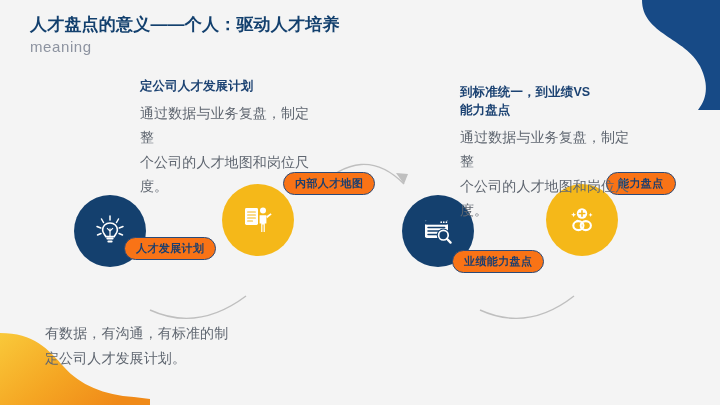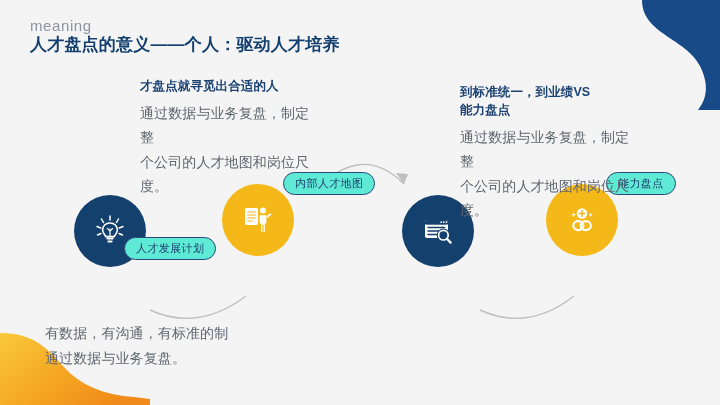--- a/index.html
+++ b/index.html
@@ -78,24 +78,24 @@
     justify-content: center;
   }
   .badge-circle.navy { background: #14406e; }
   .badge-circle.amber { background: #f5b819; }
   .badge-circle svg { display: block; }
   
   .pill {
     position: absolute;
     border: 1.4px solid #2b4a78;
     border-radius: 14px;
-    background: #5eead4;
+    background: #f97316;
     color: #1d3f6e;
     font-size: 11px;
-    font-weight: normal;
+    font-weight: bold;
     letter-spacing: 0.4px;
     padding: 4px 11px 5px 11px;
     white-space: nowrap;
     line-height: 1.1;
   }
   
   .txt-block { position: absolute; }
   .txt-head {
     color: #1b4272;
     font-weight: bold;
@@ -128,22 +128,22 @@
       <linearGradient id="amberGrad" x1="0" y1="0" x2="1" y2="0.6">
         <stop offset="0%" stop-color="#f9c93a"></stop>
         <stop offset="55%" stop-color="#f5a623"></stop>
         <stop offset="100%" stop-color="#f08a18"></stop>
       </linearGradient>
     </defs>
     <path d="M0 18 C 34 18, 48 34, 64 52 C 80 70, 104 80, 134 82 L150 84 L150 90 L0 90 Z" fill="url(#amberGrad)"></path>
   </svg>
 
   <div id="header">
+    <div id="page-title">人才盘点的意义——个人：驱动人才培养</div>
     <div id="page-subtitle">meaning</div>
-    <div id="page-title">人才盘点的意义——个人：驱动人才培养</div>
   </div>
 
   <svg id="arcs" viewBox="0 0 720 405">
     <path d="M150 310 Q 198 332, 246 296" fill="none" stroke="#bfbfbf" stroke-width="1.4"></path>
     <path d="M316 190 Q 362 142, 404 184" fill="none" stroke="#bfbfbf" stroke-width="1.4"></path>
     <polygon points="404,184 396,173 408,174" fill="#bfbfbf"></polygon>
     <path d="M480 310 Q 528 332, 574 296" fill="none" stroke="#bfbfbf" stroke-width="1.4"></path>
   </svg>
 
   <div class="badge-circle navy" style="left:74px; top:195px;">
@@ -196,20 +196,21 @@
       <g stroke="#14406e" stroke-width="1.5" stroke-linecap="round">
         <line x1="7" y1="13.6" x2="23.6" y2="13.6"></line>
         <line x1="7" y1="17" x2="23.6" y2="17"></line>
         <line x1="7" y1="20.4" x2="16" y2="20.4"></line>
       </g>
       <circle cx="22.4" cy="21.2" r="6.6" fill="#14406e"></circle>
       <circle cx="22.4" cy="21.2" r="4.8" fill="none" stroke="#ffffff" stroke-width="1.7"></circle>
       <line x1="25.9" y1="24.8" x2="29.6" y2="28.6" stroke="#ffffff" stroke-width="2.3" stroke-linecap="round"></line>
     </svg>
   </div>
+  <div class="pill" style="left:452px; top:250px;">业绩能力盘点</div>
 
   <div class="badge-circle amber" style="left:546px; top:184px;">
     <svg width="34" height="34" viewBox="0 0 34 34">
       <circle cx="17" cy="10.5" r="5.2" fill="#ffffff"></circle>
       <g stroke="#f5b819" stroke-width="1.6" stroke-linecap="round">
         <line x1="17" y1="7.8" x2="17" y2="13.2"></line>
         <line x1="14.3" y1="10.5" x2="19.7" y2="10.5"></line>
       </g>
       <g fill="#ffffff">
         <path d="M8.6 9.2 l0.7 1.8 1.8 0.7 -1.8 0.7 -0.7 1.8 -0.7 -1.8 -1.8 -0.7 1.8 -0.7 Z"></path>
@@ -217,21 +218,21 @@
         <path d="M12.2 16.2 l0.45 1.1 1.1 0.45 -1.1 0.45 -0.45 1.1 -0.45 -1.1 -1.1 -0.45 1.1 -0.45 Z"></path>
       </g>
       <ellipse cx="13.4" cy="22.6" rx="5.1" ry="4.5" fill="none" stroke="#ffffff" stroke-width="2.1"></ellipse>
       <ellipse cx="20.8" cy="22.6" rx="5.1" ry="4.5" fill="none" stroke="#ffffff" stroke-width="2.1"></ellipse>
     </svg>
   </div>
   <div class="pill" style="left:606px; top:172px;">能力盘点</div>
 
   <div class="txt-block" style="left:140px; top:78px; width:180px;">
     <div class="txt-head">
-      <span class="txt-head-line">才盘点就寻觅出合适的人</span>
+      <span class="txt-head-line">定公司人才发展计划</span>
     </div>
     <div class="txt-body">
       <span class="txt-body-line">通过数据与业务复盘，制定整</span>
       <span class="txt-body-line">个公司的人才地图和岗位尺度。</span>
     </div>
   </div>
 
   <div class="txt-block" style="left:460px; top:84px; width:180px;">
     <div class="txt-head">
       <span class="txt-head-line">到标准统一，到业绩VS</span>
@@ -239,18 +240,18 @@
     </div>
     <div class="txt-body">
       <span class="txt-body-line">通过数据与业务复盘，制定整</span>
       <span class="txt-body-line">个公司的人才地图和岗位尺度。</span>
     </div>
   </div>
 
   <div class="txt-block" style="left:45px; top:313px; width:200px;">
     <div class="txt-body plain">
       <span class="txt-body-line">有数据，有沟通，有标准的制</span>
-      <span class="txt-body-line">通过数据与业务复盘。</span>
+      <span class="txt-body-line">定公司人才发展计划。</span>
     </div>
   </div>
 
 
 </div>
 
 </body></html>

